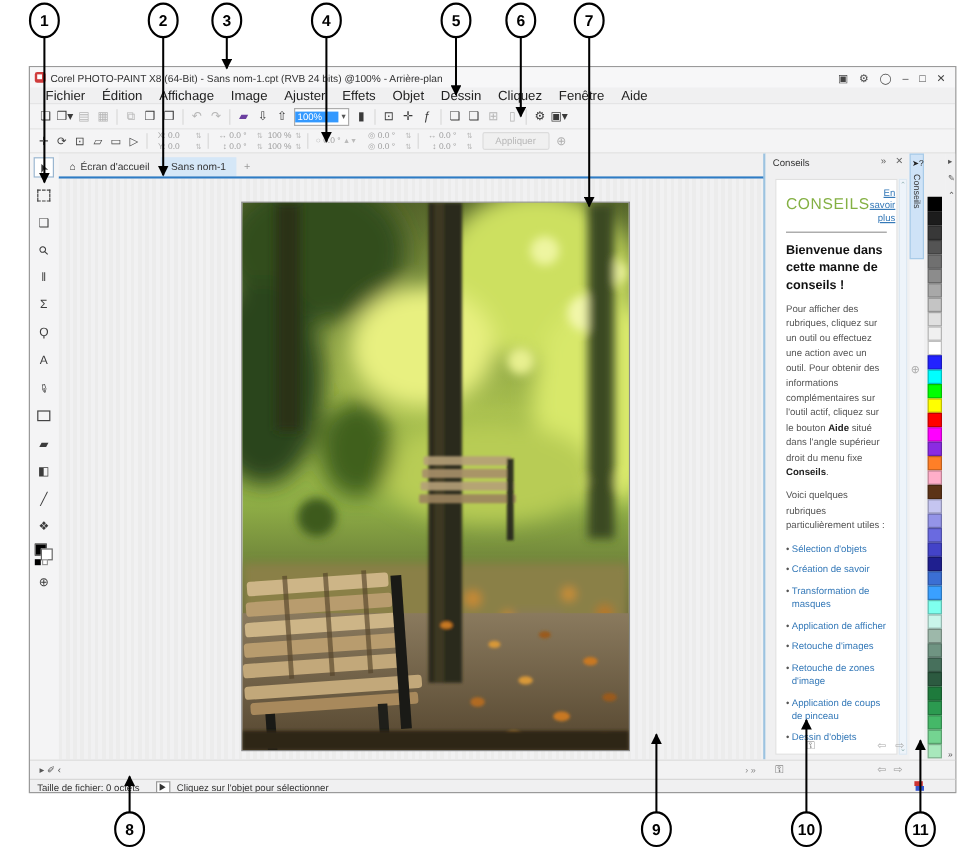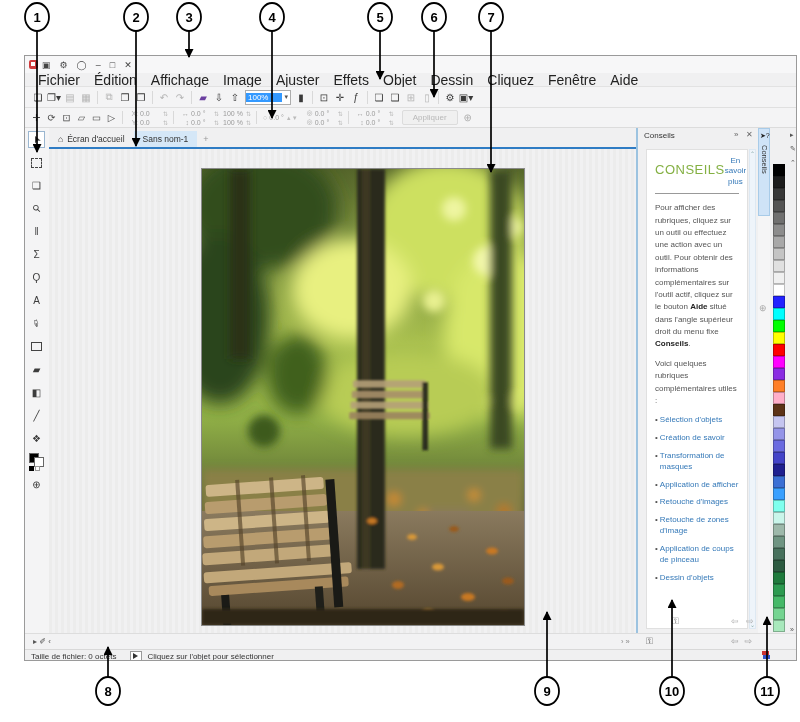--- a/index.html
+++ b/index.html
@@ -10,21 +10,21 @@
   
   .titlebar{position:absolute;left:0;top:0;width:100%;height:17px;background:#f7f7f8;display:flex;align-items:center;}
   .applogo{width:9px;height:9px;background:#d03c3c;border-radius:2px;margin:0 4px 0 4px;position:relative;flex:none;}
   .applogo:after{content:"";position:absolute;left:2px;top:2px;width:4px;height:4px;background:#fff;}
   .apptitle{font-size:8.5px;color:#333;white-space:nowrap;flex:1;}
   .wctrl{display:flex;align-items:center;gap:9px;padding-right:8px;font-size:9px;color:#444;}
   .wctrl span{cursor:default;}
   
   .menubar{position:absolute;left:0;top:17px;width:100%;height:14px;background:#f0f0f1;border-bottom:1px solid #e2e2e2;
            display:flex;align-items:center;padding-left:6px;box-sizing:border-box;}
-  .mi{font-size:14px;color:#222;padding:0 7px;}
+  .mi{font-size:11px;color:#222;padding:0 7px;}
   
   .toolbar{position:absolute;left:0;top:31px;width:100%;height:21px;background:#f4f4f5;border-bottom:1px solid #e0e0e0;
            display:flex;align-items:center;padding-left:5px;box-sizing:border-box;}
   .tbtn{width:16px;height:15px;display:flex;align-items:center;justify-content:center;font-size:10px;color:#3a3a3a;flex:none;}
   .tbtn.dim{color:#b5b5b5;}
   .tsep{width:1px;height:13px;background:#d9d9d9;margin:0 3px;flex:none;}
   .combo{width:44px;height:13px;background:#fff;border:1px solid #adadad;display:flex;align-items:center;
          font-size:8px;margin:0 2px;flex:none;}
   .combo .val{flex:1;background:#3399ff;color:#fff;padding:0 2px;}
   .combo .car{color:#555;font-size:7px;padding:0 2px;}
@@ -67,21 +67,21 @@
   
   .docker{position:absolute;left:613px;top:72px;width:120px;height:505px;background:#f0f0f1;}
   .dtitle{position:absolute;left:6px;top:3px;font-size:8px;color:#333;}
   .dico{position:absolute;top:2px;font-size:8px;color:#666;}
   .dcard{position:absolute;left:8px;top:21px;width:102px;height:480px;background:#fff;border:1px solid #e0e0e0;
          box-sizing:border-box;overflow:hidden;padding:6px 8px 4px 8px;}
   .dscroll{position:absolute;left:111px;top:21px;width:7px;height:480px;background:#eef4fa;border:1px solid #dde8f2;box-sizing:border-box;
            font-size:6px;color:#8aa;display:flex;flex-direction:column;justify-content:space-between;align-items:center;}
   .dhead{display:flex;justify-content:space-between;}
   .dheadline{font-size:13px;color:#84b043;letter-spacing:.5px;margin-top:6px;}
-  .dlearn{font-size:8px;color:#3579b8;width:30px;text-align:center;line-height:1.3;}
+  .dlearn{font-size:8px;color:#3579b8;width:30px;text-align:right;line-height:1.3;text-decoration:underline;}
   .dhr{border-top:1px solid #999;margin:6px 0 8px 0;}
   .dwelcome{font-size:10.5px;font-weight:bold;color:#111;line-height:1.35;margin-bottom:7px;}
   .dpara{font-size:8px;color:#555;line-height:1.55;margin-bottom:7px;}
   .dpara b{color:#222;}
   .dlink{font-size:8px;color:#3579b8;line-height:1.4;margin-bottom:6.5px;display:flex;}
   .dlink .bu{color:#555;margin-right:2px;}
   .dbottom{position:absolute;left:0;top:488px;width:120px;height:17px;font-size:9px;color:#777;}
   
   .tabstrip{position:absolute;left:733px;top:72px;width:12px;height:505px;}
   .vtab{position:absolute;left:0;top:0;width:12px;height:88px;background:#cfe3f7;border:1px solid #a8cbe8;box-sizing:border-box;}
@@ -111,20 +111,21 @@
   .callouts{position:absolute;left:0;top:0;width:800px;height:722px;pointer-events:none;}
 </style>
 </head>
 <body>
 
 <div class="stage">
   <div class="app">
 
     <div class="titlebar">
       <span class="applogo"></span>
+      <span class="apptitle">Corel PHOTO-PAINT X8 (64-Bit) - Sans nom-1.cpt (RVB 24 bits) @100% - Arrière-plan</span>
       <span class="wctrl">
         <span>▣</span>
         <span>⚙</span>
         <span>◯</span>
         <span>–</span>
         <span>□</span>
         <span>✕</span>
       </span>
     </div>
 
@@ -423,22 +424,23 @@
       <span class="dtitle">Conseils</span>
       <span class="dico" style="left:96px;">»</span>
       <span class="dico" style="left:108px;">✕</span>
 
       <div class="dcard">
         <div class="dhead">
           <span class="dheadline">CONSEILS</span>
           <span class="dlearn">En savoir plus</span>
         </div>
         <div class="dhr"></div>
+        <div class="dwelcome">Bienvenue dans cette manne de conseils !</div>
         <div class="dpara"><span>Pour afficher des rubriques, cliquez sur un outil ou effectuez une action avec un outil. Pour obtenir des informations complémentaires sur l'outil actif, cliquez sur le bouton </span><b>Aide</b><span> situé dans l'angle supérieur droit du menu fixe </span><b>Conseils</b><span>.</span></div>
-        <div class="dpara">Voici quelques rubriques complémentaires utiles :</div>
+        <div class="dpara">Voici quelques rubriques particulièrement utiles :</div>
         <div id="dlinks">
             <div class="dlink">
               <span class="bu">•</span>
               <span>Sélection d'objets</span>
             </div>
             <div class="dlink">
               <span class="bu">•</span>
               <span>Création de savoir</span>
             </div>
             <div class="dlink">

